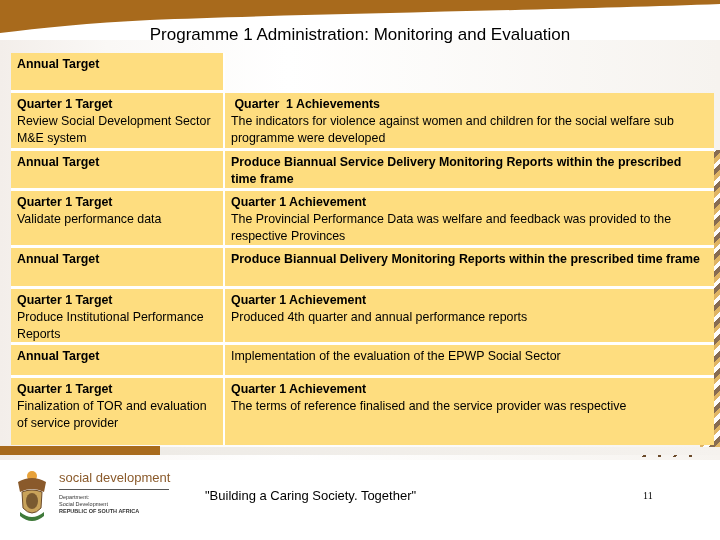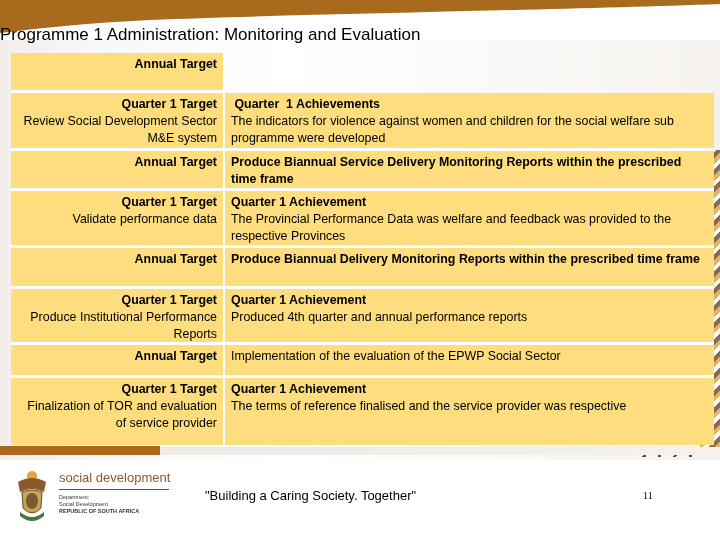--- a/index.html
+++ b/index.html
@@ -19,36 +19,36 @@
   .basket {
     position: absolute; right: 0; top: 150px; width: 20px; height: 300px;
     background: repeating-linear-gradient(135deg, #6b4a2a 0 4px, #d9a441 4px 8px, #ffffff 8px 12px);
     opacity: 0.8;
   }
   .basket-bottom {
     position: absolute; left: 640px; top: 447px; width: 60px; height: 10px;
     background: repeating-linear-gradient(115deg, transparent 0 6px, #6b4a2a 6px 9px, transparent 9px 14px);
   }
   .title {
-    position: absolute; left: 0; top: 25px; width: 720px; text-align: left;
+    position: absolute; left: 0; top: 25px; width: 720px; text-align: center;
     font-size: 17px; letter-spacing: 0px;
   }
   .table {
     position: absolute; left: 11px; top: 53px; width: 703px;
     border-collapse: separate; border-spacing: 0;
   }
   .row { display: flex; }
   .cell {
     background: #fedd7f;
     box-sizing: border-box;
     font-size: 12.4px; line-height: 17px;
     padding: 3px 6px 3px 6px;
     border-bottom: 3px solid #ffffff;
   }
-  .cell.left { width: 214px; border-right: 2px solid #ffffff; text-align: right; }
+  .cell.left { width: 214px; border-right: 2px solid #ffffff; }
   .cell.right { width: 489px; }
   .bold { font-weight: bold; }
   .bottom-bar {
     position: absolute; left: 0; top: 446px; width: 160px; height: 9px; background: #a86a1c;
   }
   .bottom-line {
     position: absolute; left: 160px; top: 447px; width: 560px; height: 8px;
     background: linear-gradient(90deg, #eeebe6, #f5f2ee);
   }
   .logo {

